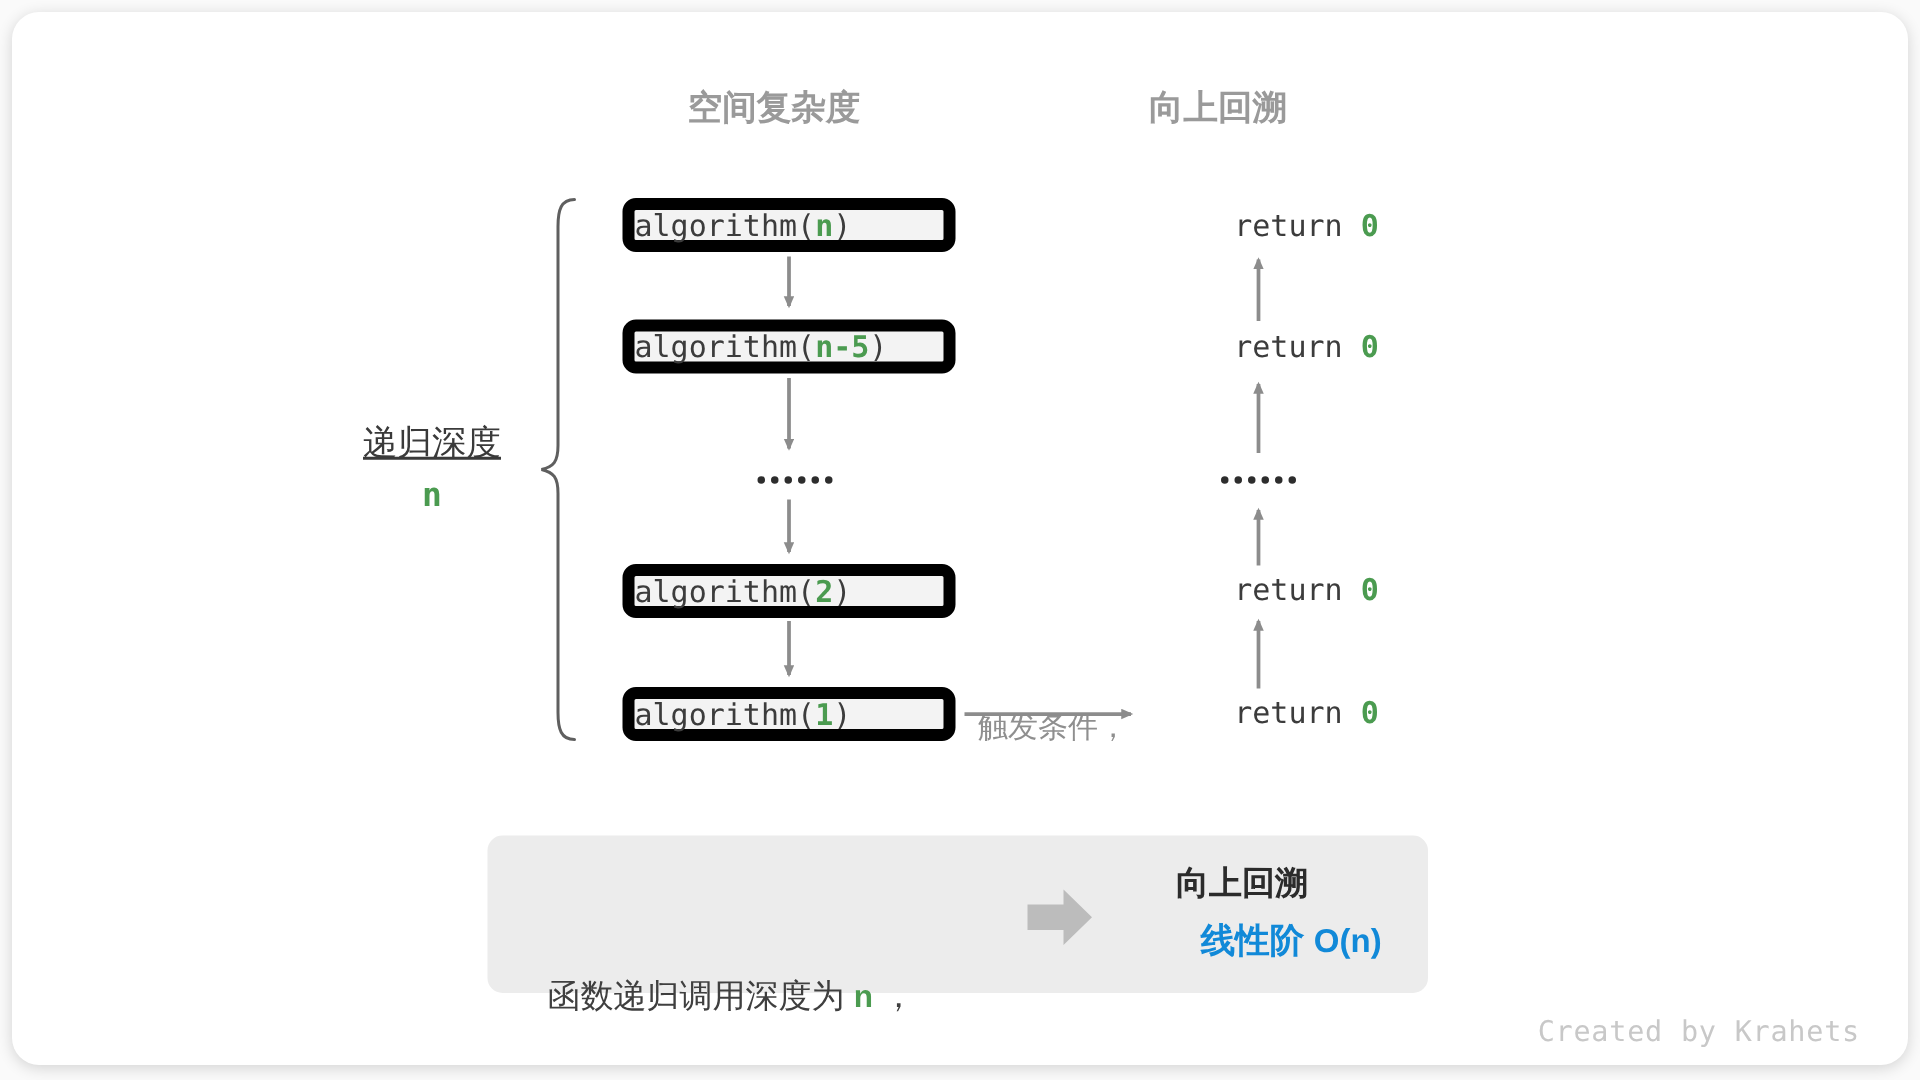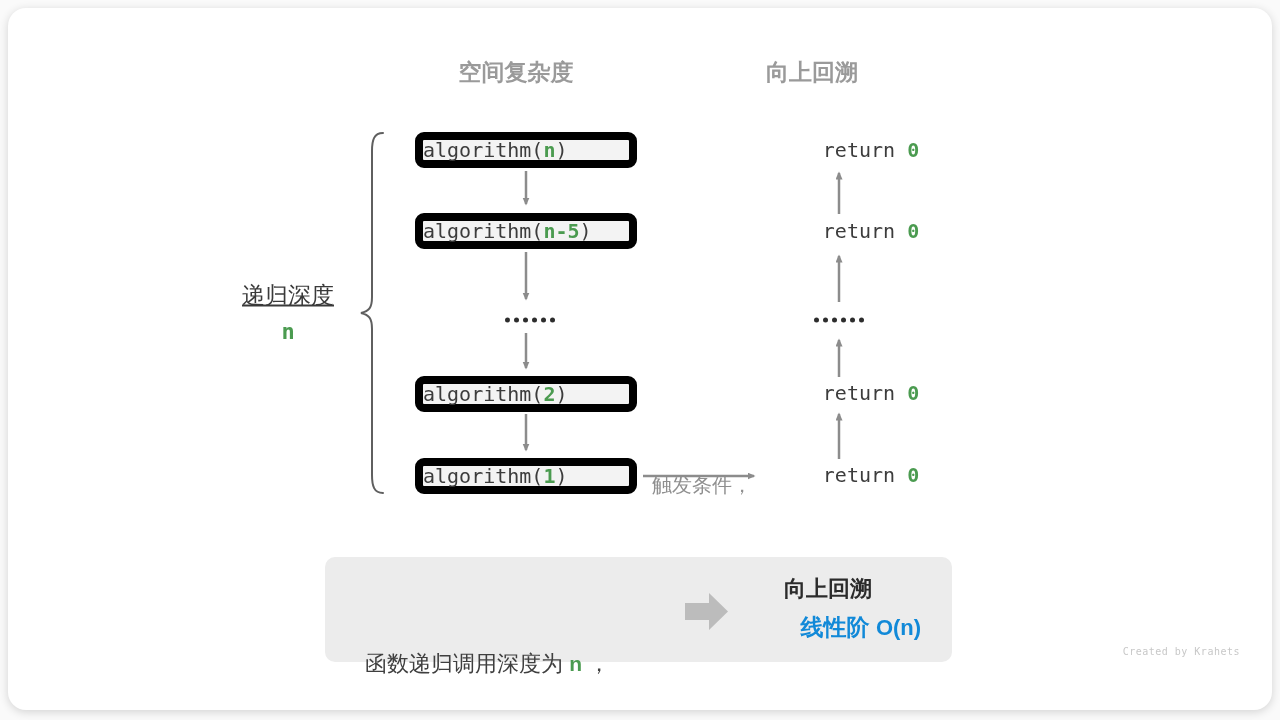--- a/index.html
+++ b/index.html
@@ -36,22 +36,22 @@
   .arrow-line{stroke:var(--arrow);stroke-width:2.5;fill:none;}
   .brace-path{stroke:#5f5f5f;stroke-width:2;fill:none;stroke-linecap:round;}
   .summary{position:absolute;left:325px;top:557px;width:627px;height:105px;
     background:#ececec;border-radius:10px;}
   .sum-left{position:absolute;left:365px;top:571px;font-size:22px;color:var(--txt);
     line-height:37px;white-space:pre;}
   .sum-left .mono{font-size:21px;}
   .sum-title{font-size:22px;font-weight:bold;color:#2b2b2b;white-space:pre;}
   .sum-value{font-size:23px;font-weight:bold;color:var(--blue);white-space:pre;}
   .sum-value .mono{font-size:22px;}
-  .watermark{position:absolute;right:40px;top:646px;font-family:"DejaVu Sans Mono","Liberation Mono",monospace;
-    font-size:10px;color:#c8c8c8;letter-spacing:0.5px;white-space:pre;}
+  .watermark{position:absolute;right:40px;top:677px;font-family:"DejaVu Sans Mono","Liberation Mono",monospace;
+    font-size:19px;color:#c8c8c8;letter-spacing:0.5px;white-space:pre;}
 </style>
 </head>
 <body>
 
 <div class="canvas">
   <div class="card"></div>
 
   <div class="abs ctr col-head" style="left:516px;top:72px;">空间复杂度</div>
   <div class="abs ctr col-head" style="left:812px;top:72px;text-align:center;">向上回溯</div>
 

